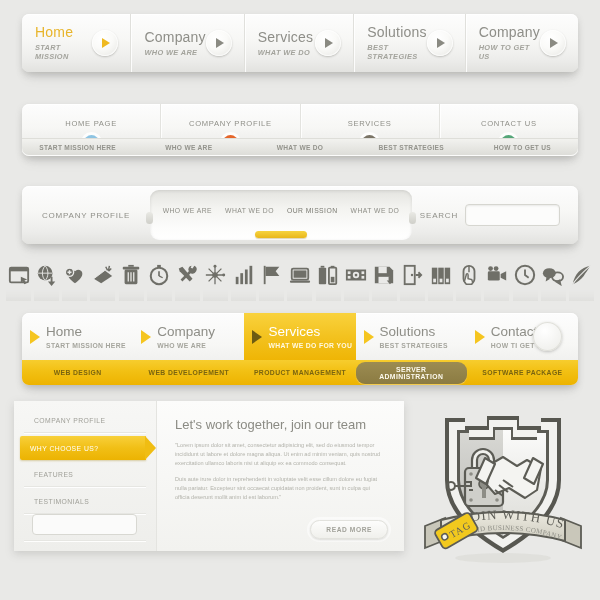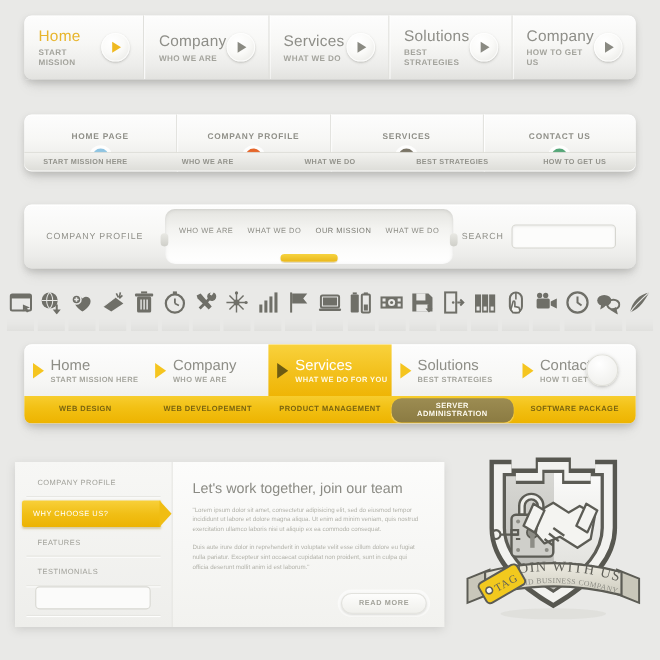--- a/index.html
+++ b/index.html
@@ -34,41 +34,41 @@
   }
   .b1-item:last-child { border-right: none; box-shadow: none; }
   .b1-text { flex: 1; }
   .b1-title {
     font-size: 14px; color: #8e8e88; letter-spacing: .2px;
     line-height: 15px; font-weight: 400;
   }
   .b1-item.active .b1-title { color: #e8b52c; }
   .b1-sub {
     font-size: 7.4px; color: #a3a39c; letter-spacing: .35px;
-    text-transform: uppercase; margin-top: 3px; font-weight: bold;
+    text-transform: uppercase; margin-top: 3px; font-weight: bold; font-style: italic;
   }
   .arrow-btn {
     width: 26px; height: 26px; border-radius: 50%;
     margin-right: 12px; flex: 0 0 26px;
     background: radial-gradient(circle at 38% 30%, #ffffff 0%, #fafaf8 45%, #e6e6e2 100%);
     box-shadow: 0 1px 2px rgba(130,130,125,.45), 0 0 0 1px rgba(255,255,255,.7) inset;
     display: flex; align-items: center; justify-content: center;
   }
   .tri {
     width: 0; height: 0;
     border-top: 5px solid transparent;
     border-bottom: 5px solid transparent;
     border-left: 8px solid #8a8a82;
     margin-left: 2px;
   }
   .arrow-btn.gold .tri { border-left-color: #efb920; }
 
   
   #bar2 { left: 22px; top: 104px; width: 556px; height: 52px; }
-  .b2-row { display: flex; height: 100%; font-weight: bold; }
+  .b2-row { display: flex; height: 100%; }
   .b2-item {
     flex: 1; position: relative;
     border-right: 1px solid #e3e3df;
     box-shadow: 1px 0 0 rgba(255,255,255,.85);
     display: flex; flex-direction: column; align-items: center;
   }
   .b2-item:last-child { border-right: none; box-shadow: none; }
   .b2-title {
     font-size: 7.6px; color: #8f8f88; letter-spacing: .7px;
     text-transform: uppercase; margin-top: 15px;
@@ -201,21 +201,21 @@
     text-transform: uppercase; font-weight: bold;
   }
   .b4-sb-item.active span {
     display: inline-block; padding: 4px 13px; border-radius: 9px;
     background: linear-gradient(to bottom, #9c8c52, #8b7b42);
     color: #fdfaef; box-shadow: 0 1px 1px rgba(255,255,255,.35);
   }
 
   
   #panel {
-    position: absolute; left: 14px; top: 420px; width: 390px; height: 150px;
+    position: absolute; left: 14px; top: 401px; width: 390px; height: 150px;
     background: linear-gradient(to bottom, #fcfcfb, #f2f2ef);
     box-shadow: 0 3px 8px rgba(130,130,125,.28);
   }
   .p-side {
     position: absolute; left: 0; top: 0; width: 143px; height: 100%;
     background: linear-gradient(to bottom, #f7f7f5, #eeeeeb);
     border-right: 1px solid #e4e4e0;
     padding: 8px 0 0 0;
   }
   .p-sitem {

